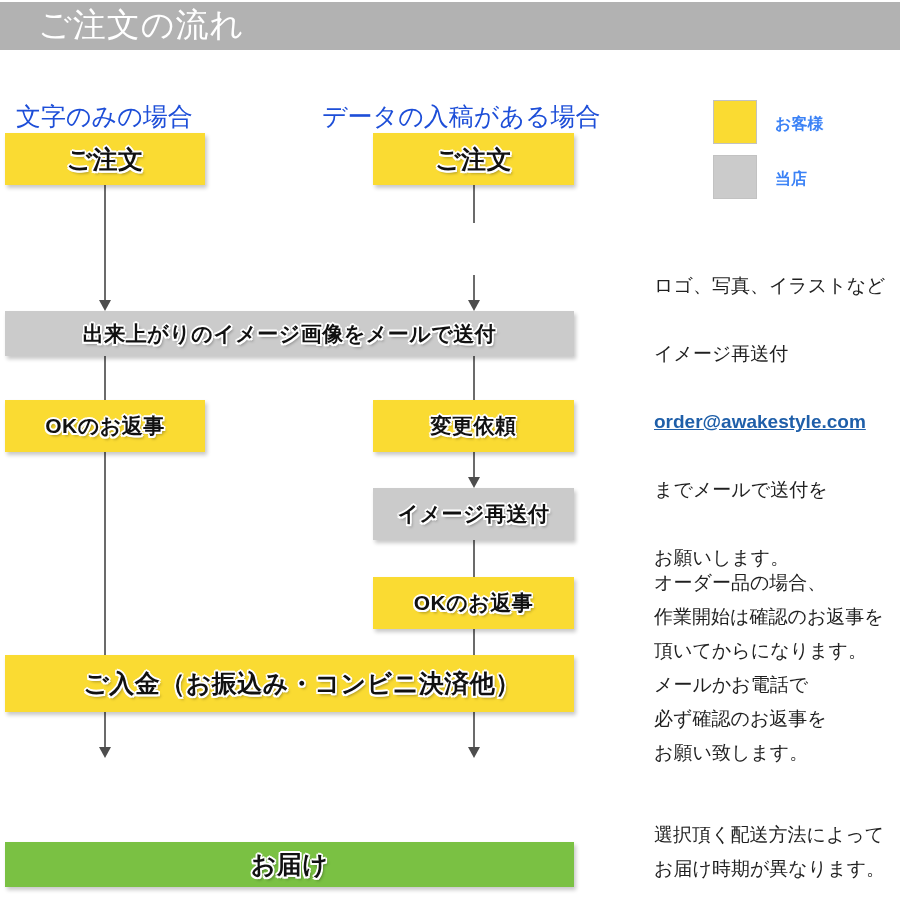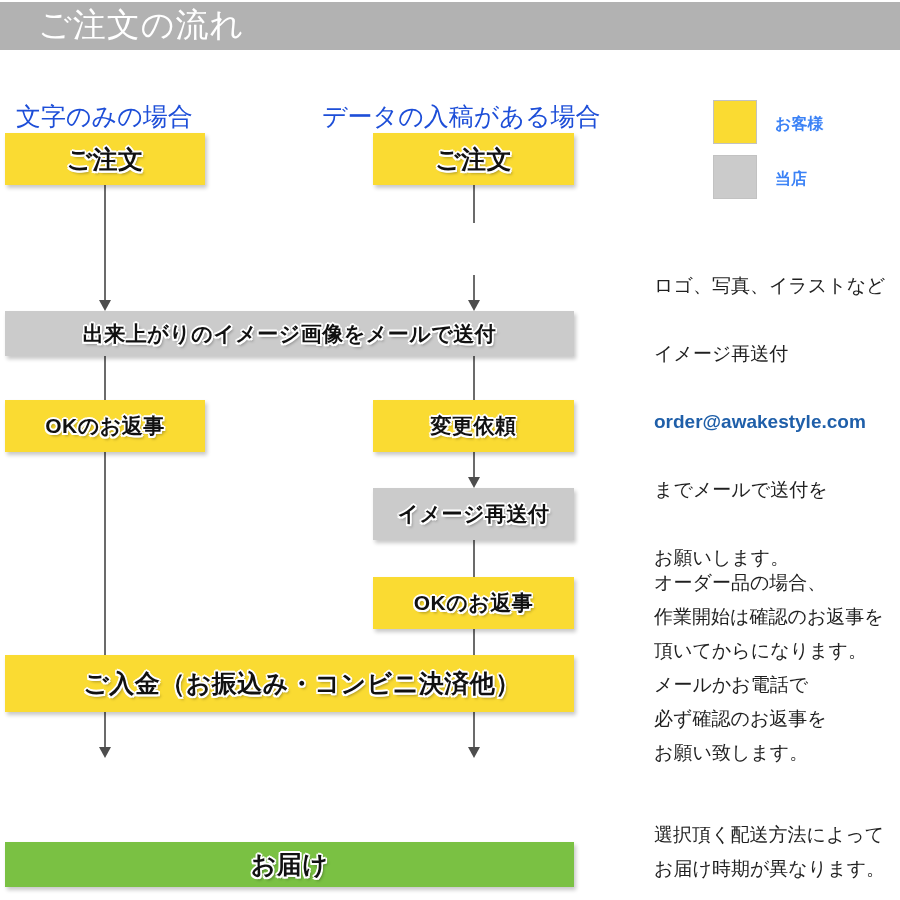--- a/index.html
+++ b/index.html
@@ -123,20 +123,21 @@
     position: absolute;
     font-size: 19px;
     color: #1f1f1f;
     line-height: 34px;
     white-space: pre-line;
   }
   .note .email {
     color: #1f5fa9;
     font-weight: bold;
     font-size: 19px;
+    text-decoration: underline;
   }
 </style>
 </head>
 <body>
 
 <div id="page">
 
   <div class="header-bar"></div>
   <div class="header-title">ご注文の流れ</div>
 

